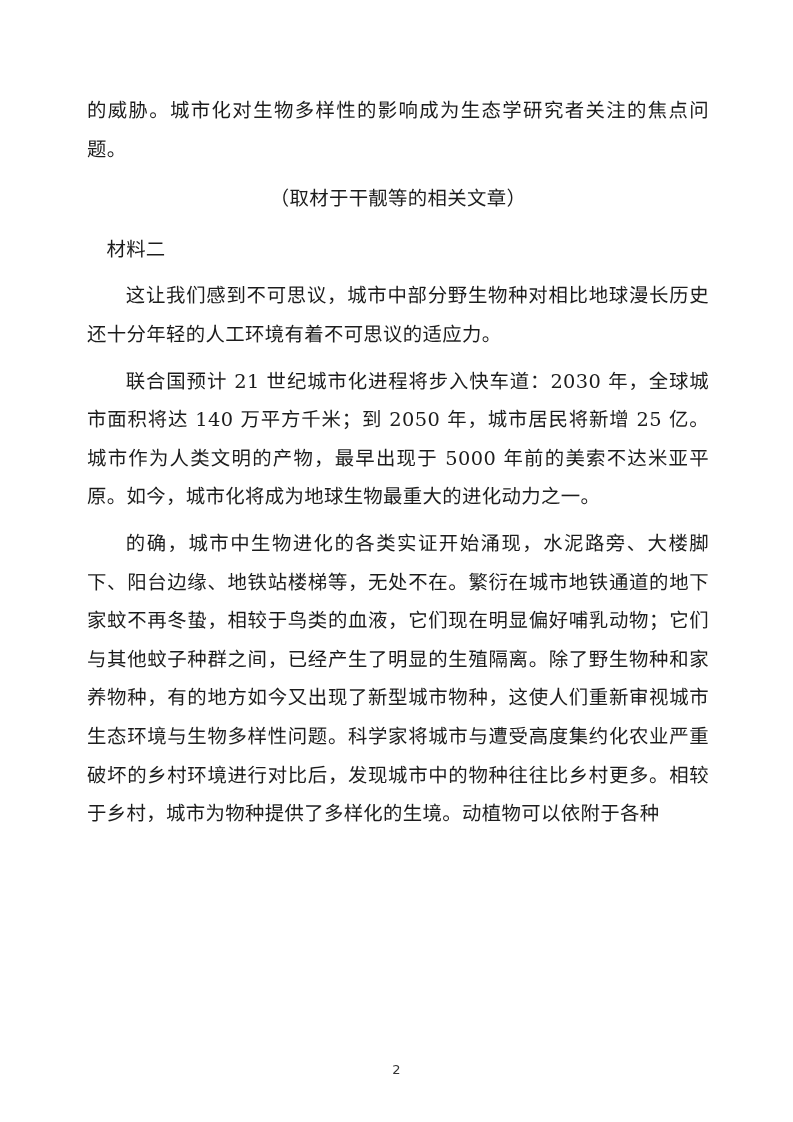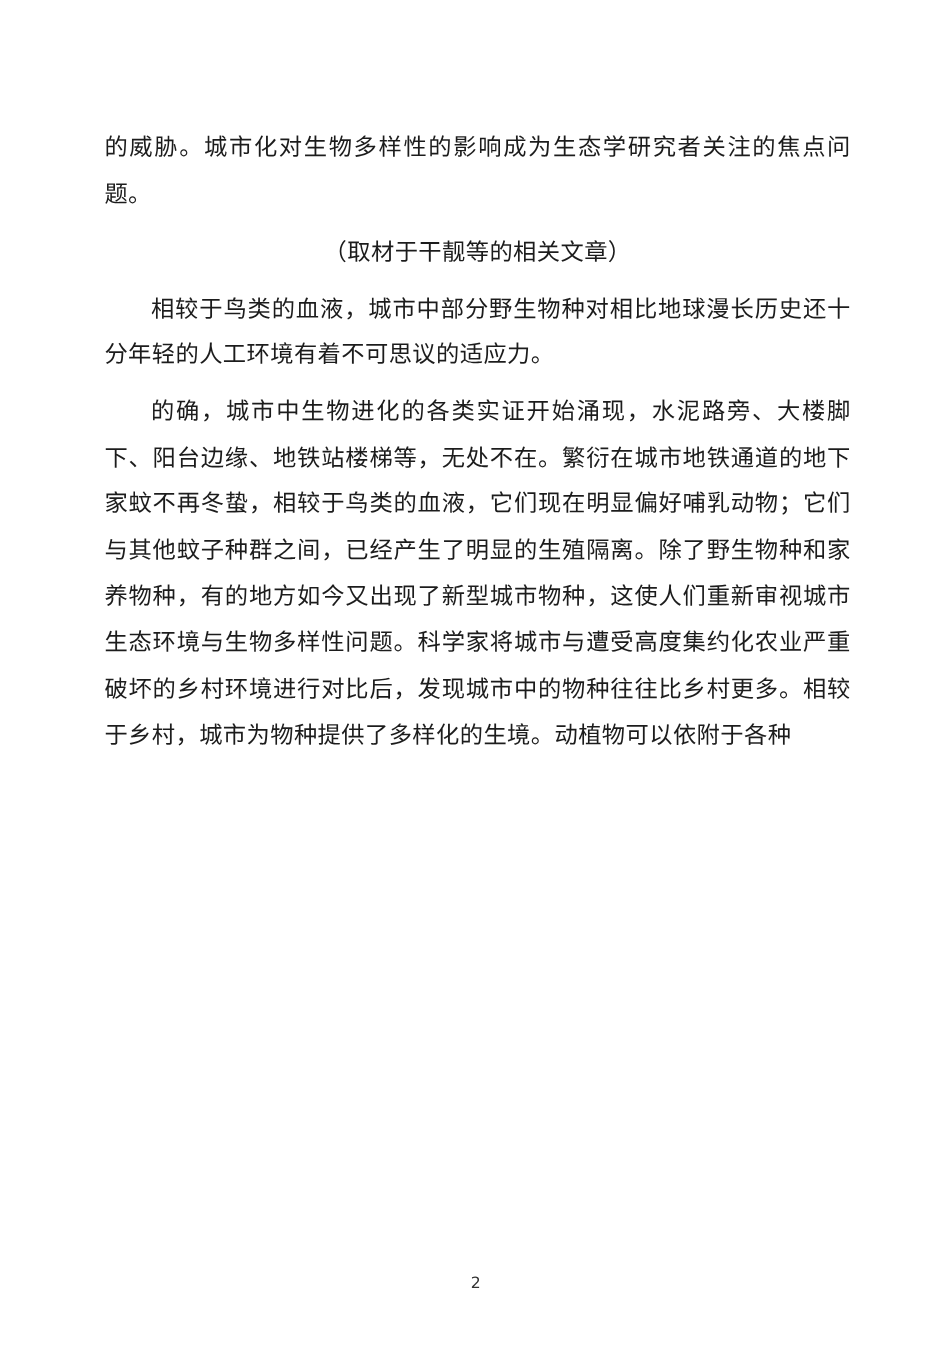--- a/index.html
+++ b/index.html
@@ -25,21 +25,20 @@
     height: 1122px;
     background: #ffffff;
   }
 
   
   .content {
     position: absolute;
     left: 87px;
     top: 92px;
     width: 622px;
-    margin-top: 12px;
   }
 
   .para {
     margin: 0;
     font-size: 19.4px;
     line-height: 38.6px;
     letter-spacing: 0.35px;
     text-align: justify;
     text-justify: inter-ideograph;
     color: #1c1c1c;
@@ -84,24 +83,26 @@
 <body>
 
 <div class="page">
 
   <div class="content">
 
     <p class="para noindent">的威胁。城市化对生物多样性的影响成为生态学研究者关注的焦点问题。</p>
 
     <p class="para align-right gap-src">（取材于干靓等的相关文章）</p>
 
+    <p class="para indent1 gap-head">材料二</p>
 
-    <p class="para indent2 gap-body">相较于鸟类的血液，城市中部分野生物种对相比地球漫长历史还十分年轻的人工环境有着不可思议的适应力。</p>
+    <p class="para indent2 gap-body">这让我们感到不可思议，城市中部分野生物种对相比地球漫长历史还十分年轻的人工环境有着不可思议的适应力。</p>
 
 
+    <p class="para indent2 gap-body">联合国预计 21 世纪城市化进程将步入快车道：2030 年，全球城市面积将达 140 万平方千米；到 2050 年，城市居民将新增 25 亿。城市作为人类文明的产物，最早出现于 5000 年前的美索不达米亚平原。如今，城市化将成为地球生物最重大的进化动力之一。</p>
 
     <p class="para indent2 gap-body">的确，城市中生物进化的各类实证开始涌现，水泥路旁、大楼脚下、阳台边缘、地铁站楼梯等，无处不在。繁衍在城市地铁通道的地下家蚊不再冬蛰，相较于鸟类的血液，它们现在明显偏好哺乳动物；它们与其他蚊子种群之间，已经产生了明显的生殖隔离。除了野生物种和家养物种，有的地方如今又出现了新型城市物种，这使人们重新审视城市生态环境与生物多样性问题。科学家将城市与遭受高度集约化农业严重破坏的乡村环境进行对比后，发现城市中的物种往往比乡村更多。相较于乡村，城市为物种提供了多样化的生境。动植物可以依附于各种</p>
 
   </div>
 
   <div class="page-number">2</div>
 
 </div>
 
 </body></html>

